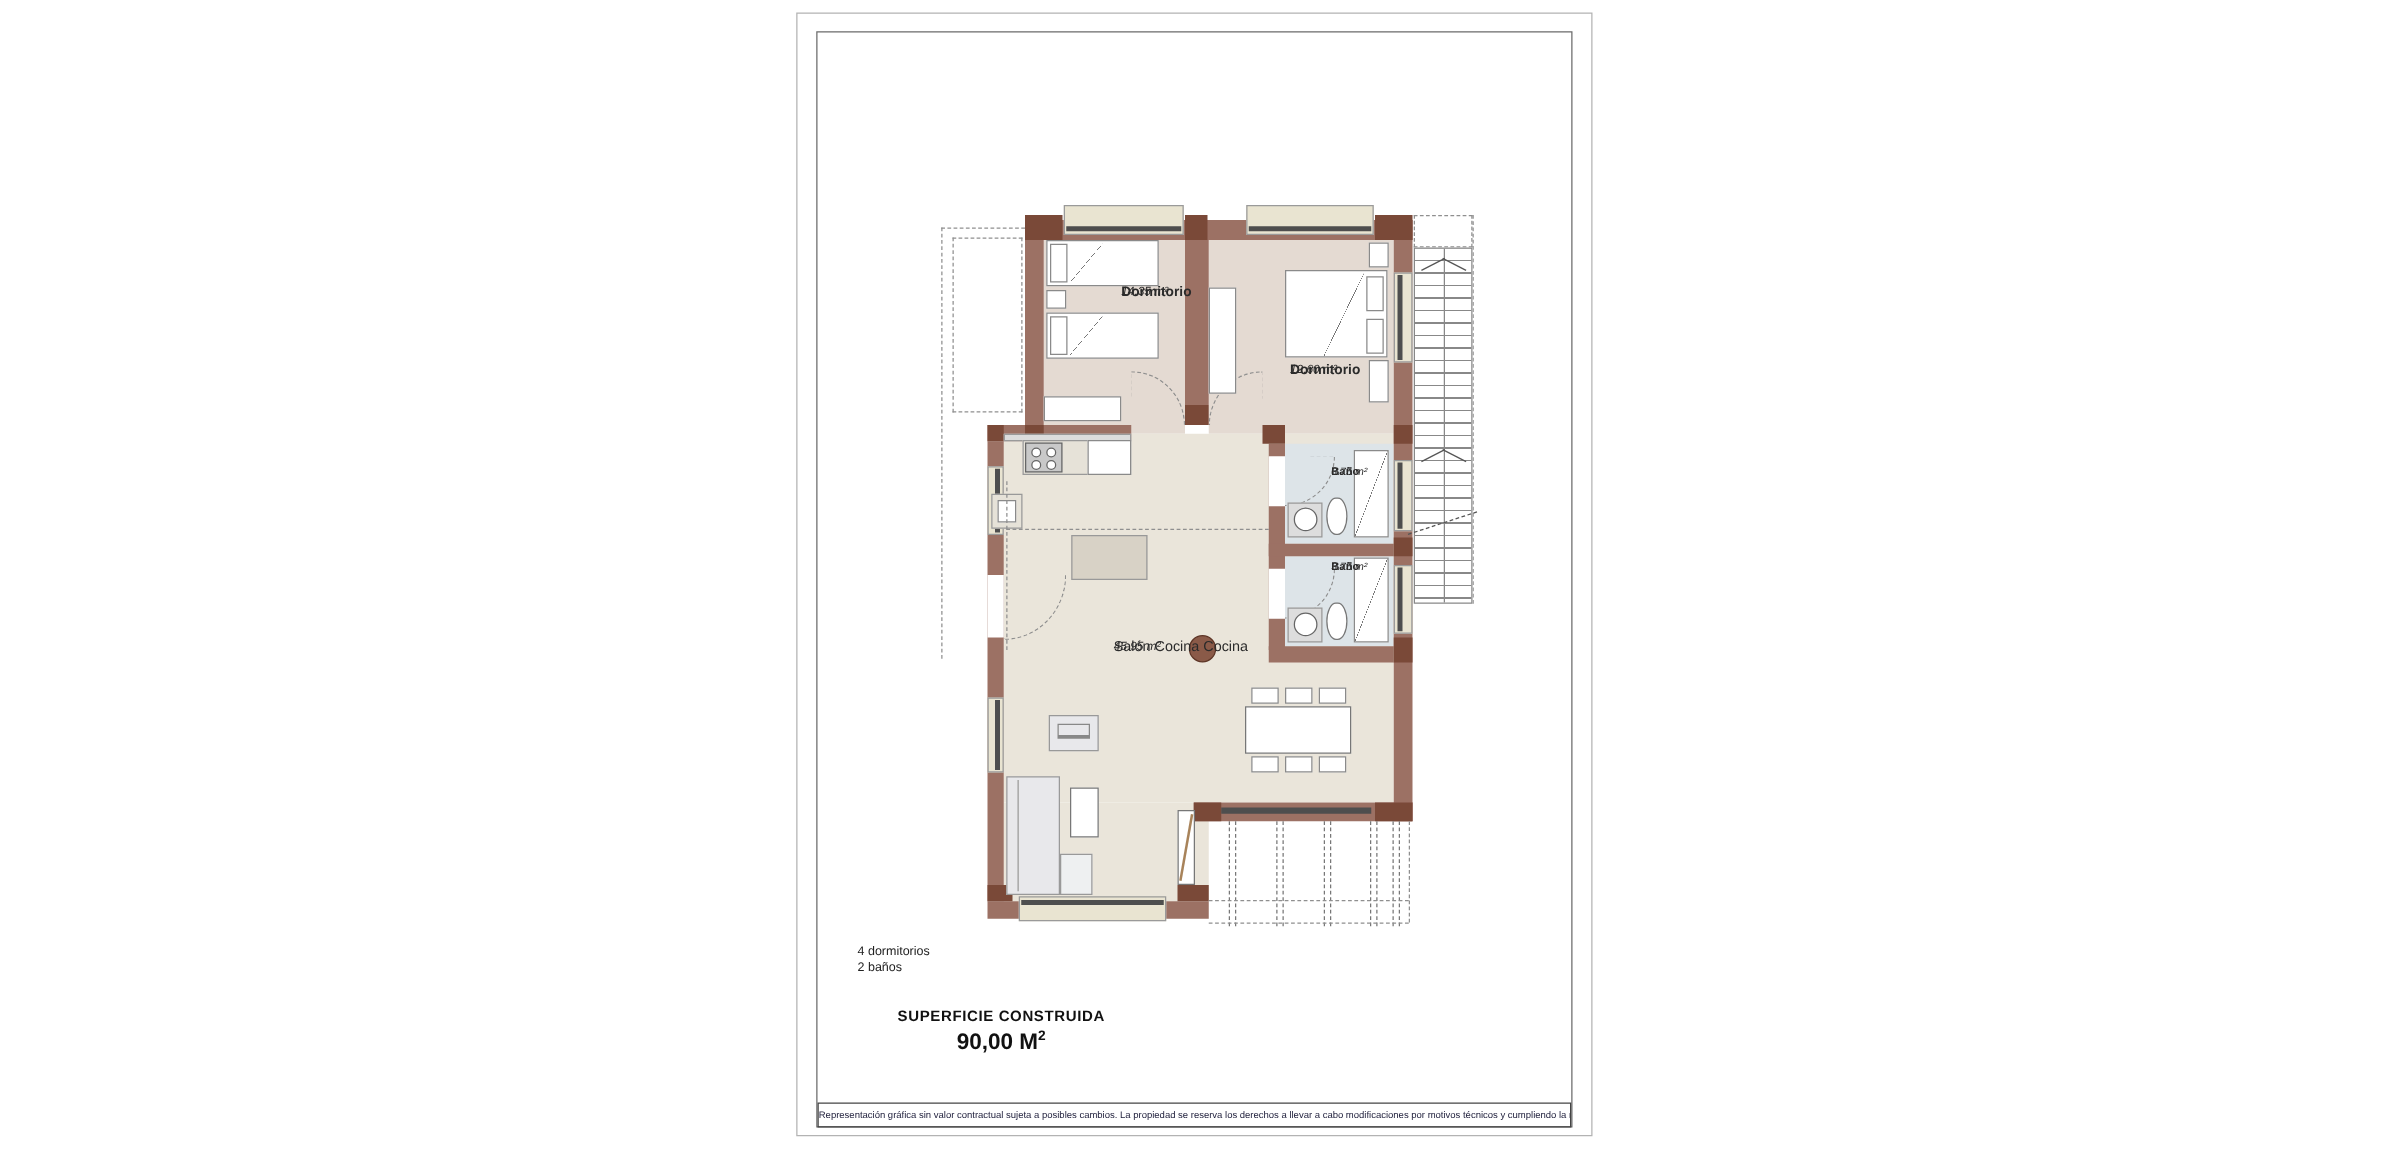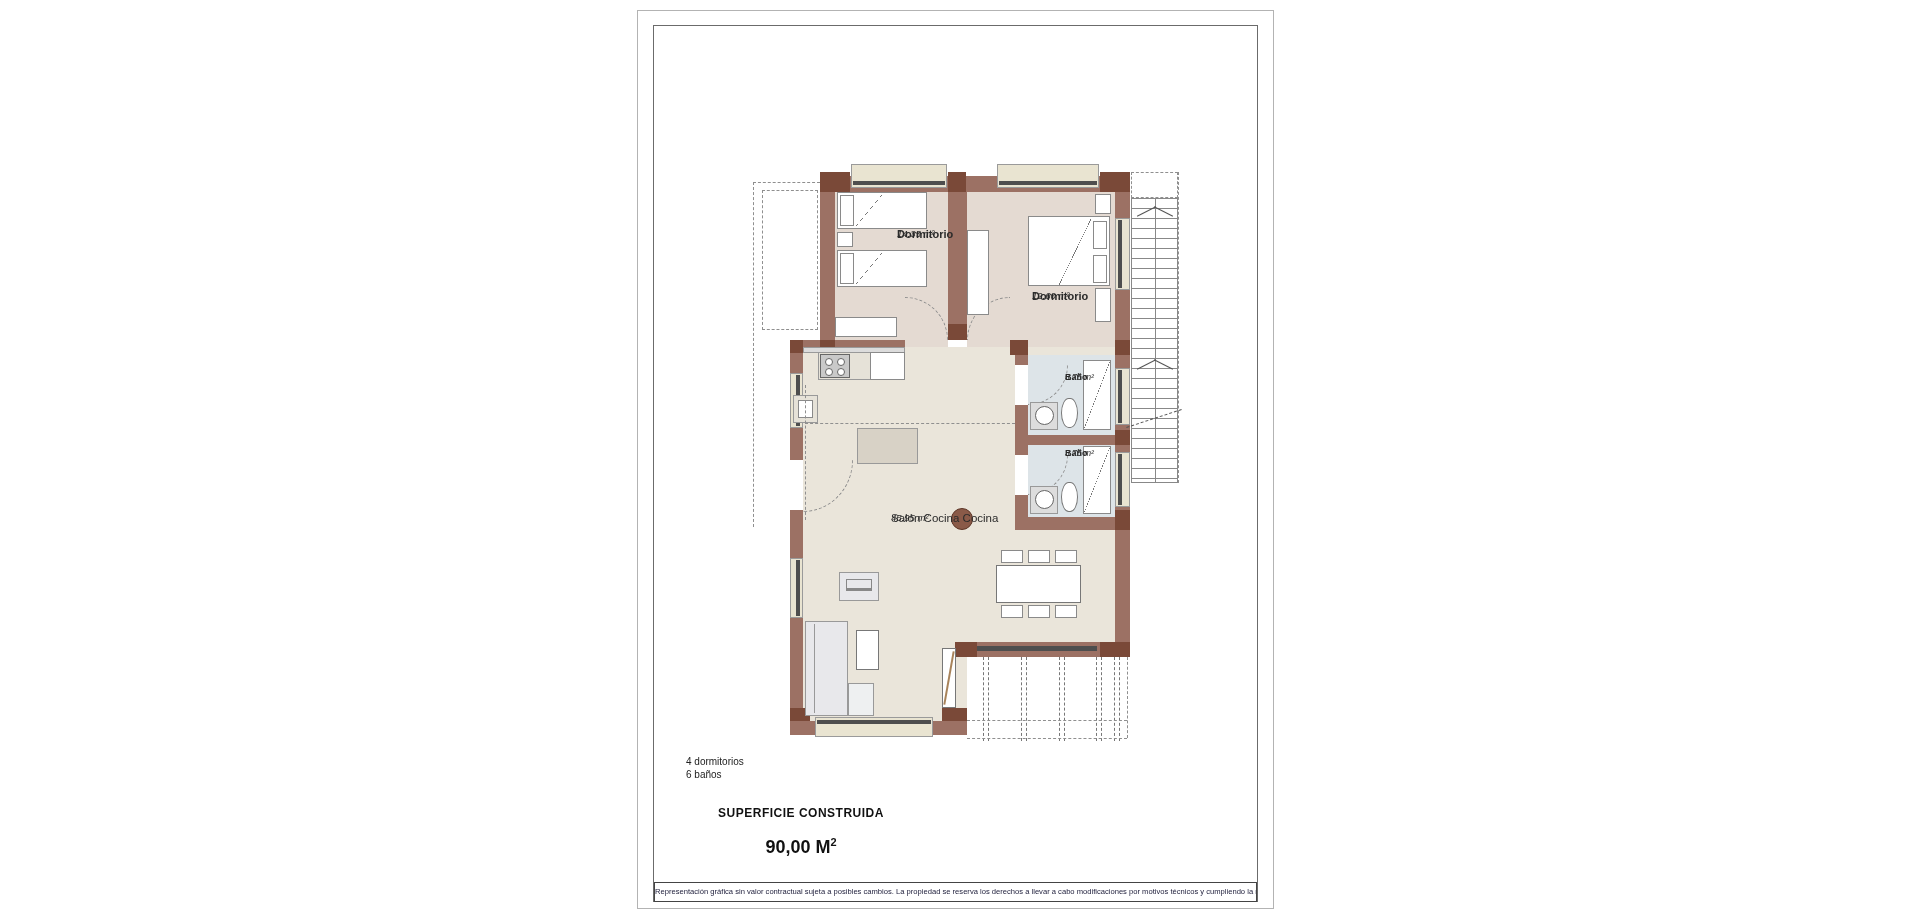--- a/index.html
+++ b/index.html
@@ -4,21 +4,21 @@
 <style>
   html,body{margin:0;padding:0;background:#fff;}
   body{width:1920px;height:920px;position:relative;font-family:"Liberation Sans",sans-serif;color:#222;overflow:hidden;}
   
   .page{position:absolute;left:637px;top:10px;width:635px;height:897px;background:#fff;border:1px solid #b3b3b3;}
   .inner-border{position:absolute;left:15px;top:14px;width:603px;height:875px;border:1px solid #6b6b6b;}
   .title{position:absolute;left:38px;top:48px;font-size:27px;font-weight:700;letter-spacing:1px;color:#111;}
   .summary{position:absolute;left:48px;top:744px;font-size:10px;line-height:13px;color:#222;}
   .surface{position:absolute;left:53px;top:795px;width:220px;text-align:center;color:#111;}
   .surface .lbl{font-size:12px;font-weight:700;letter-spacing:.5px;}
-  .surface .val{font-size:18px;font-weight:700;margin-top:16px;}
+  .surface .val{font-size:18px;font-weight:700;margin-top:3px;}
   .surface sup{font-size:11px;}
   .footerbar{position:absolute;left:16px;top:871px;width:601px;height:18px;border:1px solid #444;font-size:7.6px;line-height:18px;text-align:center;color:#1d1d3a;white-space:nowrap;overflow:hidden;}
   
   .plan{position:absolute;left:745px;top:160px;width:450px;height:600px;}
   .plan div{position:absolute;box-sizing:border-box;}
   .floor-bed{background:var(--bedroom_floor,#e4dad2);}
   .floor-liv{background:var(--living_floor,#eae5da);}
   .floor-bath{background:var(--bath_floor,#dde4e8);}
   .wall{background:var(--wall,#9c7164);}
   .dark{background:var(--wall_dark,#7a4938);}
@@ -56,21 +56,21 @@
   .rlabel.small .n{font-size:9px;}
   .rlabel.small .a{font-size:8.5px;}
 </style>
 </head>
 <body>
 
 <div class="page">
   <div class="inner-border"></div>
   <div class="summary">
     <div>4 dormitorios</div>
-    <div>6 baños</div>
+    <div>2 baños</div>
   </div>
   <div class="surface">
     <div class="lbl">SUPERFICIE CONSTRUIDA</div>
     <div class="val"><span>90,00 M</span><sup>2</sup></div>
   </div>
   <div class="footerbar">Representación gráfica sin valor contractual sujeta a posibles cambios. La propiedad se reserva los derechos a llevar a cabo modificaciones por motivos técnicos y cumpliendo la normativa vigente.</div>
 </div>
 
 <div class="plan">
 

